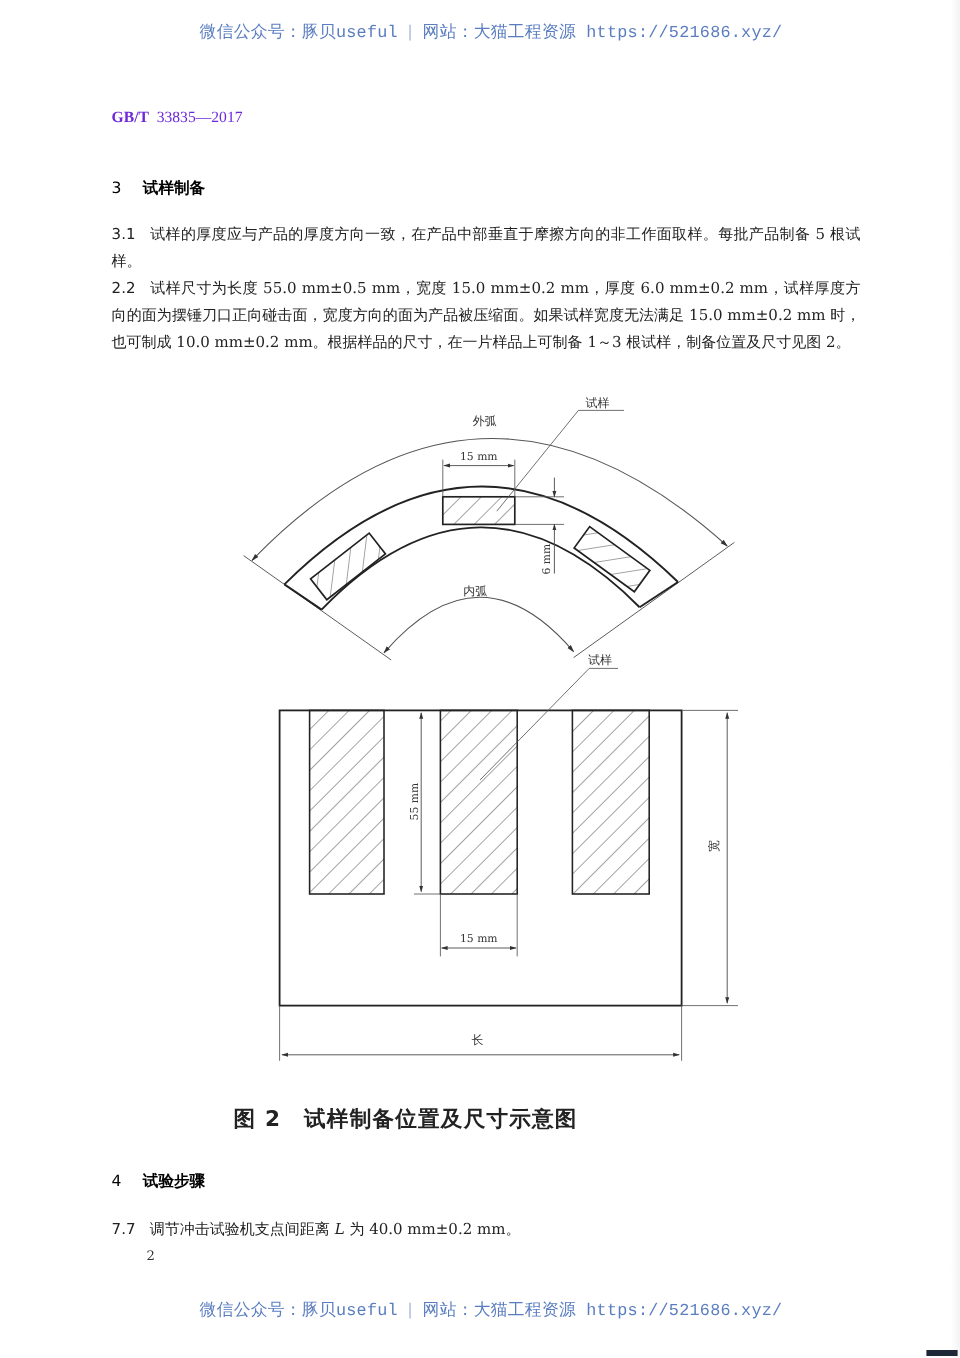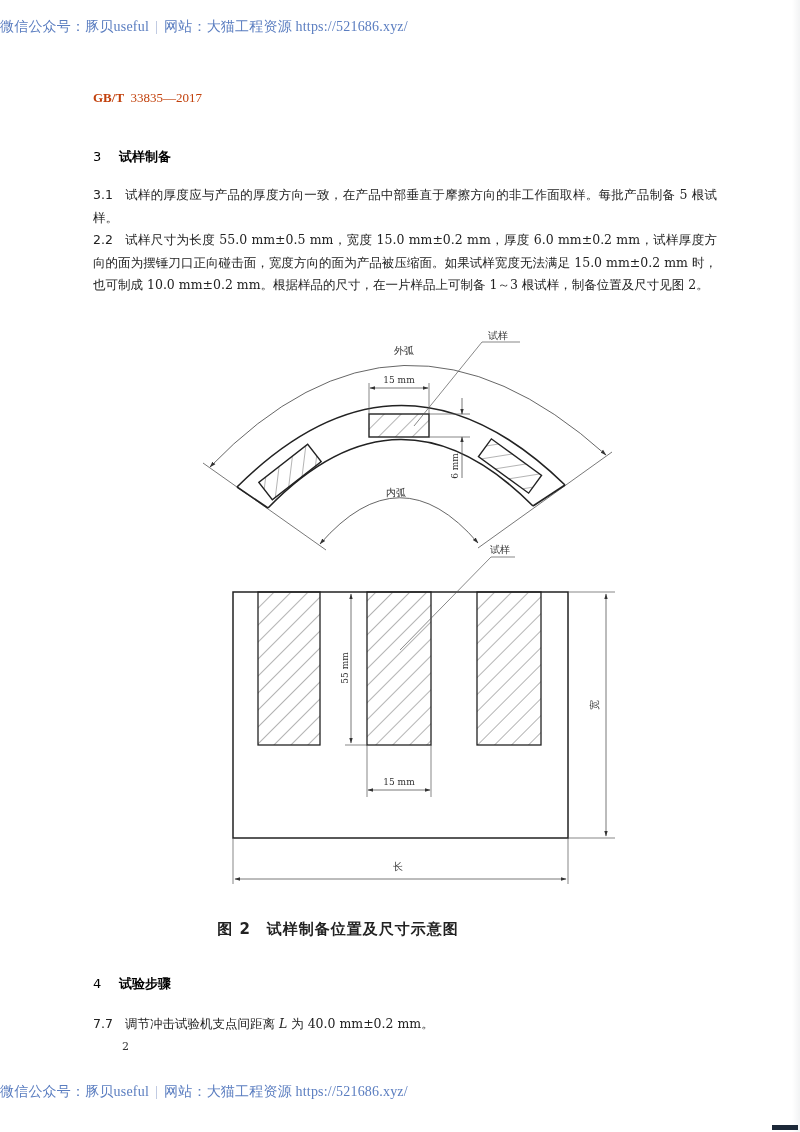--- a/index.html
+++ b/index.html
@@ -1,45 +1,45 @@
 <!DOCTYPE html>
 <html><head>
   <meta charset="utf-8">
   <style>
     html, body { margin: 0; padding: 0; }
     body {
       width: 800px; height: 1132px; background: #ffffff; position: relative;
       overflow: hidden; font-family: "DejaVu Serif", "Liberation Serif", serif; color: #222;
     }
     .watermark {
-      position: absolute; left: 0; width: 652px; text-align: left;
+      position: absolute; left: 0; width: 652px; text-align: right;
       color: #5a7dc0; font-size: 14px; letter-spacing: 0.2px;
-      font-family: Liberation Serif, serif;
+      font-family: Liberation Mono, monospace;
     }
     .wm-top { top: 18px; }
     .wm-bottom { top: 1083px; }
     .wm-sep { color: #aab8d8; margin: 0 6px; }
     .std-code {
       position: absolute; left: 93px; top: 90px; font-size: 13px;
-      font-family: "Liberation Serif", serif; color: #c2410c;
+      font-family: "Liberation Serif", serif; color: #6d28d9;
     }
     .std-code b { font-weight: bold; }
     .heading {
       position: absolute; left: 93px; font-size: 13px; font-weight: bold;
       font-family: "DejaVu Sans", sans-serif; color: #000000;
     }
     .heading .num { display: inline-block; width: 26px; font-weight: normal; }
     .para {
       position: absolute; left: 93px; width: 624px; font-size: 12.5px;
       line-height: 22.5px; color: #222; text-align: justify;
     }
     .para .pnum { font-family: "DejaVu Sans", sans-serif; margin-right: 12px; }
     .fig-caption {
       position: absolute; left: 0; width: 676px; text-align: center; top: 920px;
-      font-size: 15px; font-weight: bold; font-family: "DejaVu Sans", sans-serif;
+      font-size: 18px; font-weight: bold; font-family: "DejaVu Sans", sans-serif;
       letter-spacing: 1px; color: #222;
     }
     .page-num { position: absolute; left: 122px; top: 1040px; font-size: 11px; color: #333; }
     svg.figure { position: absolute; left: 0; top: 0; }
     svg text { font-family: "DejaVu Serif", "Liberation Serif", serif; fill: #333; }
     .right-edge {
       position: absolute; right: 0; top: 0; width: 8px; height: 1132px;
       background: linear-gradient(to right, #ffffff, #f2f3f4);
     }
     .corner-mark { position: absolute; right: 2px; bottom: 2px; width: 26px; height: 5px; background: #1c2838; }

